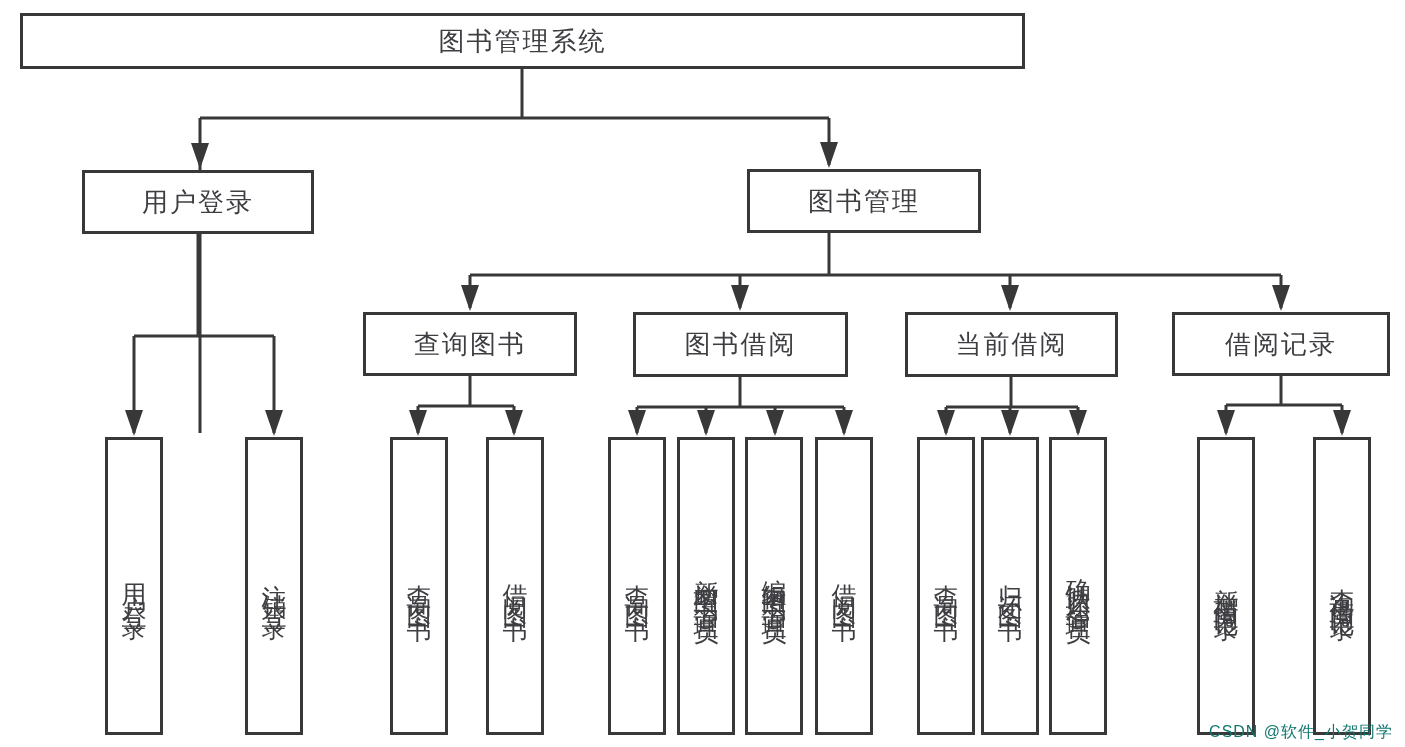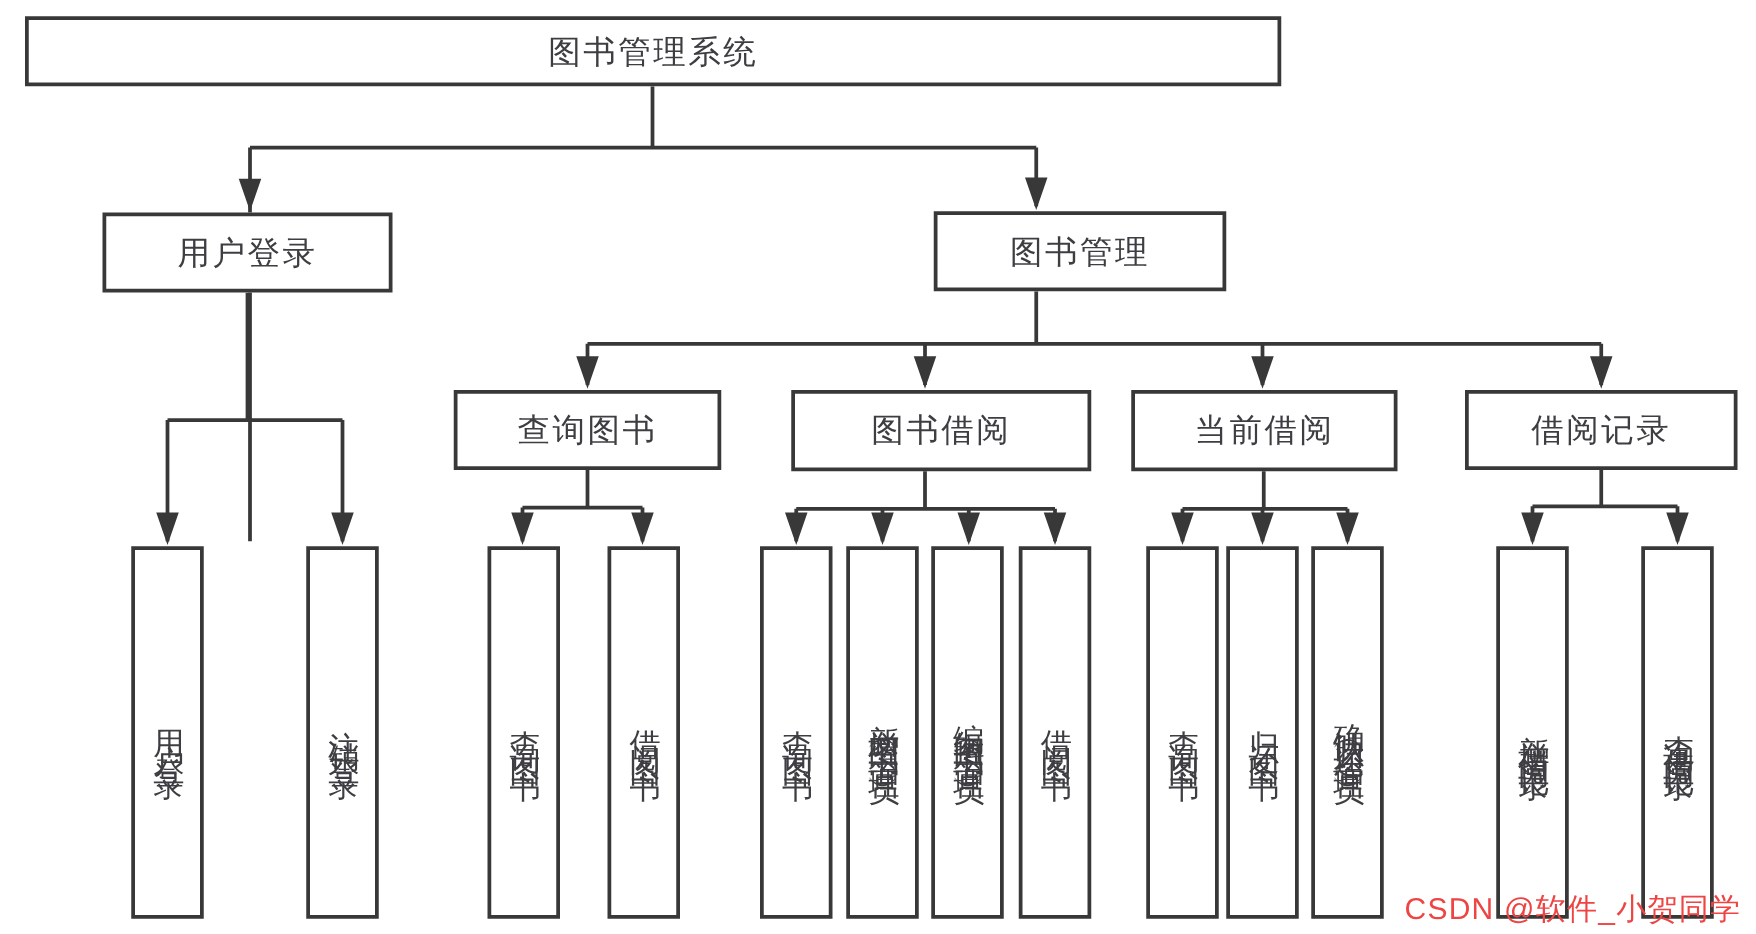--- a/index.html
+++ b/index.html
@@ -18,21 +18,21 @@
   }
   .h-node{ font-size:26px; letter-spacing:2px; white-space:nowrap; }
   .v-node{
     writing-mode:vertical-rl; text-orientation:mixed;
     font-size:25px; letter-spacing:11px; line-height:1;
   }
   .v-node.six{ letter-spacing:6px; }
   .v-node.nine{ letter-spacing:6px; }
   .watermark{
     position:absolute; right:12px; bottom:4px; z-index:3;
-    font-size:24px; color:#ef4444; letter-spacing:1px;
+    font-size:16px; color:#0f766e; letter-spacing:1px;
     white-space:nowrap;
   }
 </style>
 </head>
 <body>
 
 <div class="canvas">
 
   <svg class="wires" width="1405" height="747" viewBox="0 0 1405 747">
 
@@ -72,21 +72,21 @@
   <div class="node h-node" style="left:82px; top:170px; width:232px; height:64px;">
     <span>用户登录</span>
   </div>
   <div class="node h-node" style="left:747px; top:169px; width:234px; height:64px;">
     <span>图书管理</span>
   </div>
 
   <div class="node h-node" style="left:363px; top:312px; width:214px; height:64px;">
     <span>查询图书</span>
   </div>
-  <div class="node h-node" style="left:633px; top:312px; width:240px; height:65px;">
+  <div class="node h-node" style="left:633px; top:312px; width:215px; height:65px;">
     <span>图书借阅</span>
   </div>
   <div class="node h-node" style="left:905px; top:312px; width:213px; height:65px;">
     <span>当前借阅</span>
   </div>
   <div class="node h-node" style="left:1172px; top:312px; width:218px; height:64px;">
     <span>借阅记录</span>
   </div>
 
   <div class="node v-node" style="left:105px; top:437px; width:58px; height:298px;">

